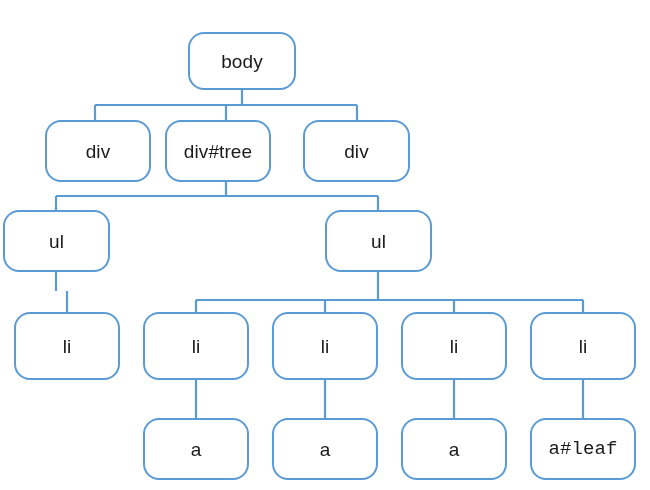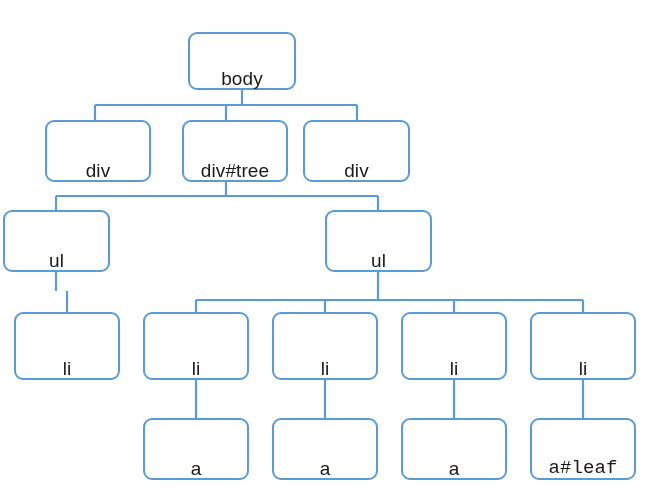--- a/index.html
+++ b/index.html
@@ -22,23 +22,23 @@
     left: 0;
     top: 0;
     width: 650px;
     height: 490px;
   }
   .node {
     position: absolute;
     box-sizing: border-box;
     background: #ffffff;
     border: 2px solid #5B9BD5;
-    border-radius: 9px;
+    border-radius: 16px;
     display: flex;
-    align-items: flex-end;
+    align-items: center;
     justify-content: center;
     color: #1a1a1a;
     font-size: 19px;
     line-height: 1;
     letter-spacing: 0.1px;
     z-index: 2;
   }
   .node-label {
     display: block;
     white-space: nowrap;
@@ -76,21 +76,21 @@
       <line x1="583" y1="380" x2="583" y2="399" stroke="#5B9BD5" stroke-width="2.2" stroke-linecap="butt"></line>
       <line x1="583" y1="399" x2="583" y2="418" stroke="#5B9BD5" stroke-width="2.2" stroke-linecap="butt"></line>
     </svg>
 
   <div class="node" style="left: 188px; top: 32px; width: 108px; height: 58px;">
     <span class="node-label">body</span>
   </div>
   <div class="node" style="left: 45px; top: 120px; width: 106px; height: 62px;">
     <span class="node-label">div</span>
   </div>
-  <div class="node" style="left: 182px; top: 120px; width: 106px; height: 62px;">
+  <div class="node" style="left: 165px; top: 120px; width: 106px; height: 62px;">
     <span class="node-label">div#tree</span>
   </div>
   <div class="node" style="left: 303px; top: 120px; width: 107px; height: 62px;">
     <span class="node-label">div</span>
   </div>
   <div class="node" style="left: 3px; top: 210px; width: 107px; height: 62px;">
     <span class="node-label">ul</span>
   </div>
   <div class="node" style="left: 325px; top: 210px; width: 107px; height: 62px;">
     <span class="node-label">ul</span>

